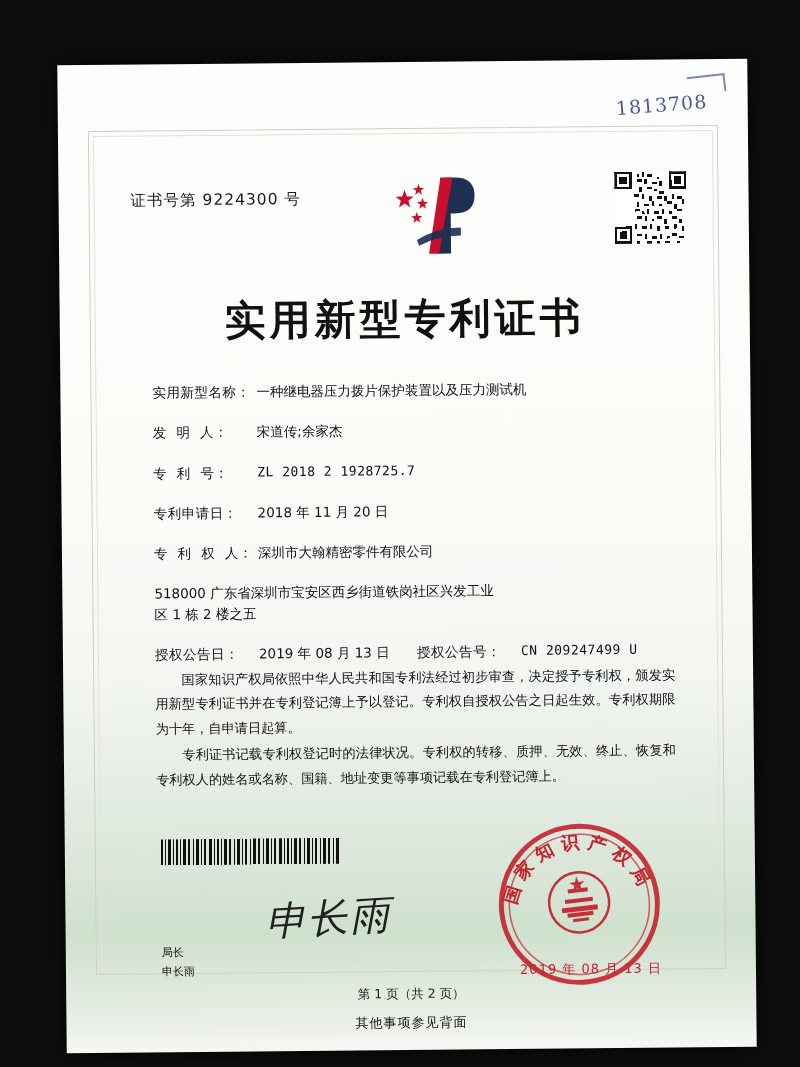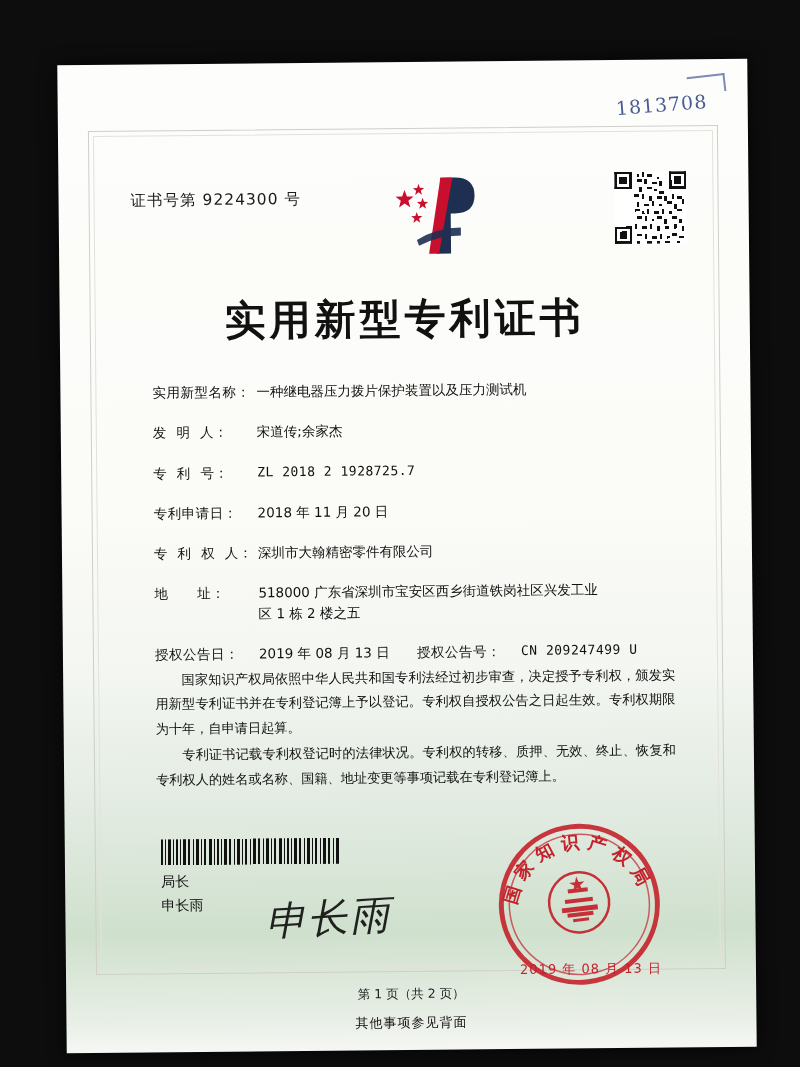--- a/index.html
+++ b/index.html
@@ -88,21 +88,21 @@
   .barcode{position:absolute;left:96px;top:775px;width:180px;height:26px;}
 
   
   .seal{position:absolute;left:430px;top:760px;width:168px;height:168px;}
   .sealdate{
     position:absolute;left:440px;top:900px;width:170px;text-align:center;
     color:#c4212b;font-size:13px;letter-spacing:1px;
   }
 
   
-  .sigblock{position:absolute;left:96px;top:806px;font-size:14px;color:#111;line-height:1.7;}
+  .sigblock{position:absolute;left:96px;top:880px;font-size:11px;color:#111;line-height:1.7;}
   .signature{
     position:absolute;left:200px;top:828px;
     font-family:"DejaVu Serif","Liberation Serif",serif;
     font-size:40px;color:#111;
     transform:rotate(-3deg);
     font-style:italic;
     letter-spacing:2px;
     opacity:.92;
   }
 
@@ -249,21 +249,20 @@
         <div class="label">专利申请日：</div>
         <div class="value">2018 年 11 月 20 日</div>
       </div>
 
       <div class="row">
         <div class="label">专  利  权  人：</div>
         <div class="value">深圳市大翰精密零件有限公司</div>
       </div>
 
       <div class="row">
-        <div class="label">地      址：</div>
         <div class="value">
           <span class="sub">518000  广东省深圳市宝安区西乡街道铁岗社区兴发工业</span>
           <span class="sub">区 1 栋 2 楼之五</span>
         </div>
       </div>
 
       <div class="row row-split">
         <div class="seg first">
           <div class="label">授权公告日：</div>
           <div>2019 年 08 月 13 日</div>

